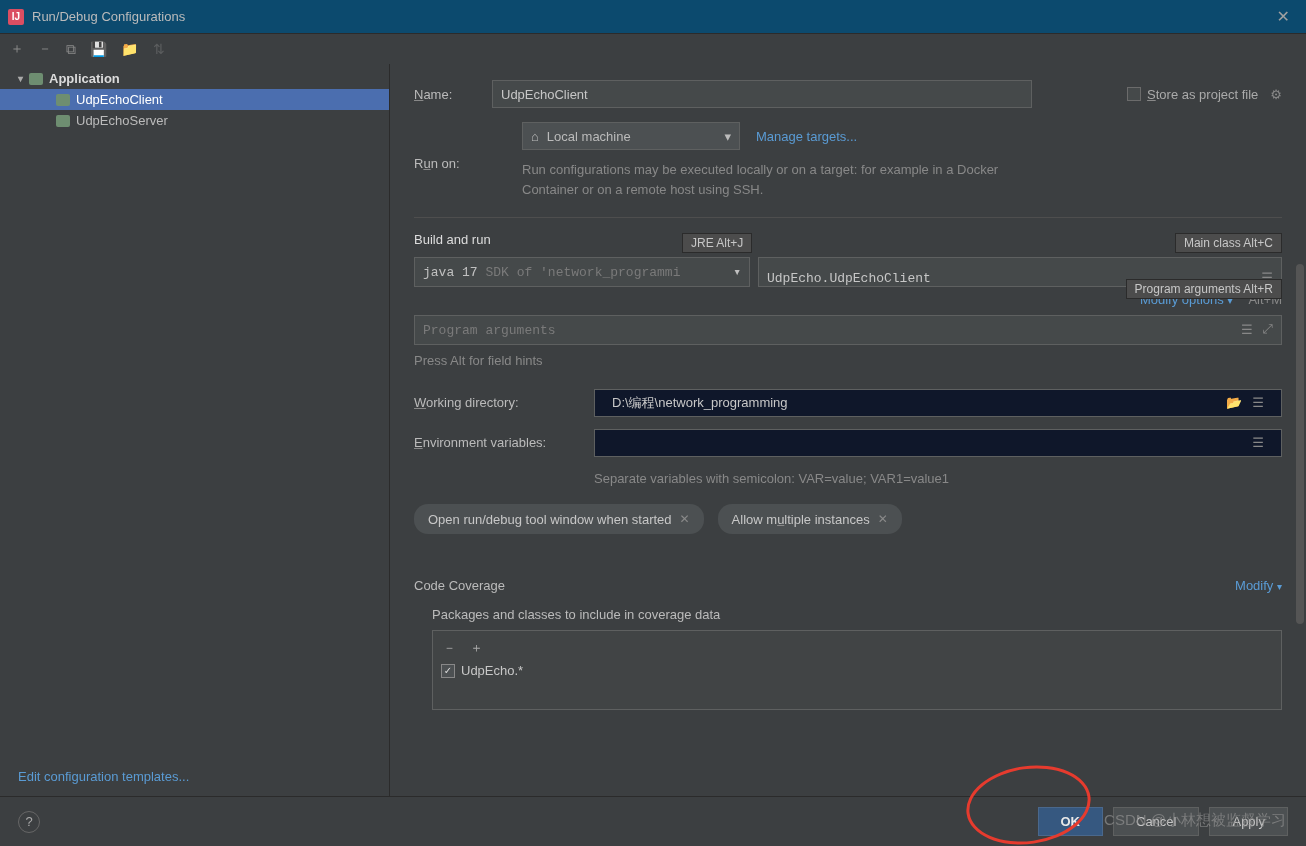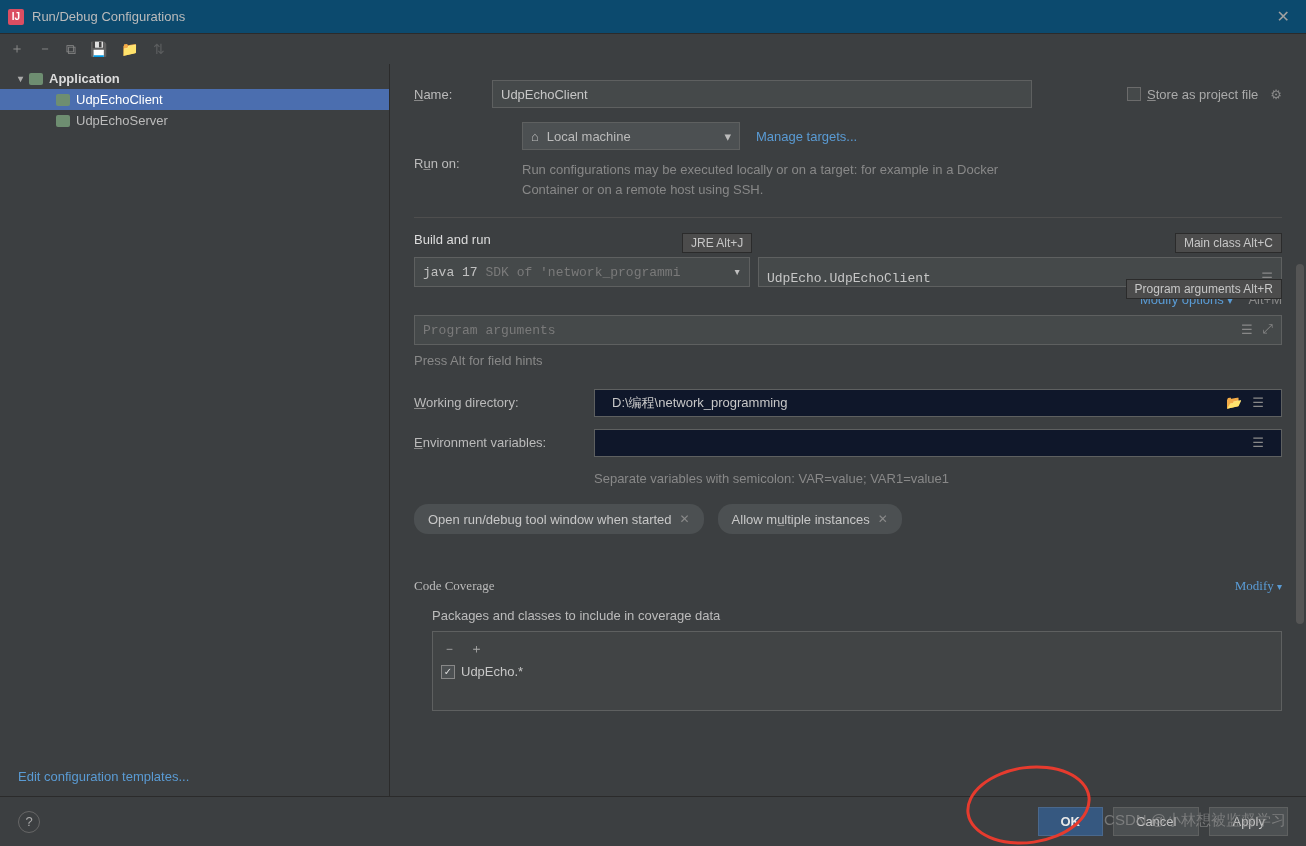--- a/index.html
+++ b/index.html
@@ -118,21 +118,21 @@
   .kv-row .klbl{ width:160px;}
   .kv-row .kfield{ flex:1; background:#0f172a; border:1px solid #5e6060; height:28px;
     display:flex; align-items:center; padding:0 17px; color:#c7c7c7;}
   .kfield .end-icns{ margin-left:auto; display:flex; gap:10px; color:#888;}
   .chip-row{ display:flex; gap:14px; margin-top:16px;}
   .chip{
     background:#4c5052; border-radius:14px; height:30px;
     display:flex; align-items:center; padding:0 14px; gap:8px; color:#c7c7c7;
   }
   .chip .x{ color:#8a8a8a; font-size:12px;}
-  .coverage-head{ display:flex; justify-content:space-between; align-items:flex-start; margin-top:44px;font-family:Liberation Serif, serif;}
+  .coverage-head{ display:flex; justify-content:space-between; align-items:flex-start; margin-top:44px;}
   .coverage-sub{ color:#bbb; margin:14px 0 8px 18px;}
   .cov-box{
     background:#414445; border:1px solid #5e6060;
     margin-left:18px; padding:6px 8px; min-height:80px;
   }
   .cov-tools{ display:flex; gap:14px; color:#aaa; padding:2px 0 6px 2px;}
   .cov-item{ display:flex; align-items:center; gap:6px; color:#c7c7c7;}
   .checked{ width:14px; height:14px; background:#4c5052; border:1px solid #888;
     display:flex; align-items:center; justify-content:center; font-size:10px; color:#ddd;}
   .footer{

